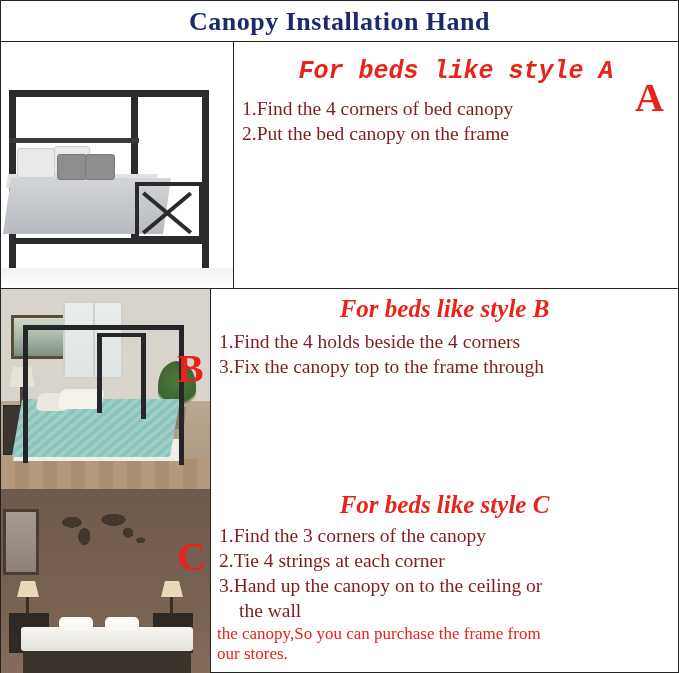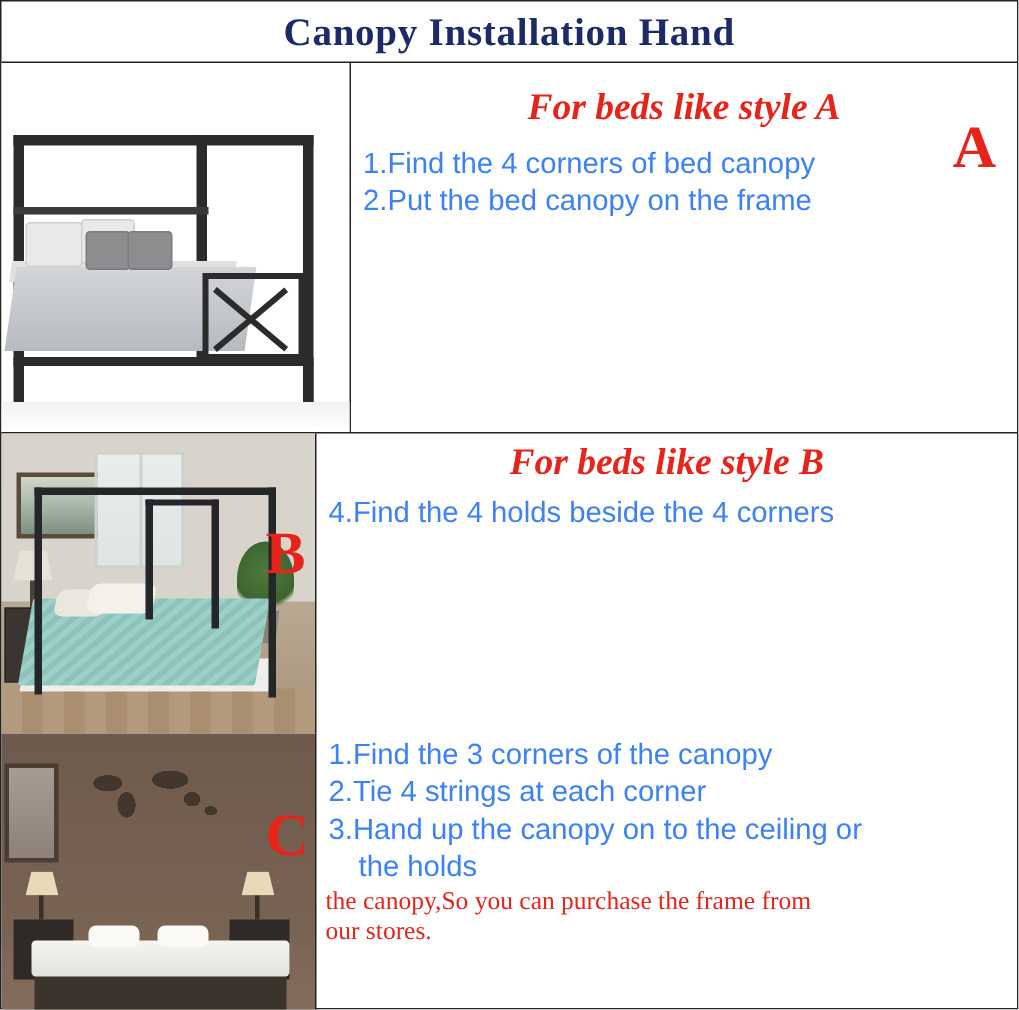--- a/index.html
+++ b/index.html
@@ -59,24 +59,24 @@
   .heading {
     color: #e8231a;
     font-weight: bold;
     font-style: italic;
     font-size: 25px;
     text-align: center;
     font-family: "Liberation Serif", serif;
     line-height: 1.15;
   }
   .step {
-    color: #3b82f6;
+    color: #7f1d1d;
     font-size: 19.5px;
     line-height: 1.28;
-    font-family: Liberation Sans, sans-serif;
+    font-family: Liberation Serif, serif;
     padding-left: 2px;
   }
   .step.indent {
     padding-left: 22px;
   }
   .tips {
     color: #e8231a;
     font-size: 17px;
     line-height: 1.2;
     font-family: "Liberation Serif", serif;
@@ -87,21 +87,21 @@
     font-weight: bold;
     font-size: 40px;
     font-family: "Liberation Serif", serif;
     line-height: 1;
   }
 
   
   #section-a { height: 246px; }
   #section-a .photo { width: 233px; height: 100%; background: #ffffff; }
   #section-a .text-col { padding-top: 16px; }
-  #section-a .heading { margin-bottom: 10px; }
+  #section-a .heading { margin-bottom: 10px; font-family: Liberation Mono, monospace; }
   #section-a .letter { right: 14px; top: 36px; }
 
   
   .bedA-canopy-top {
     position: absolute; left: 8px; top: 48px; width: 200px; height: 7px;
     background: #2b2b2b;
   }
   .bedA-post {
     position: absolute; width: 7px; background: #2b2b2b;
   }
@@ -351,21 +351,22 @@
         <div class="roomB-toprail"></div>
         <div class="roomB-toprail2"></div>
         <div class="roomB-post b1"></div>
         <div class="roomB-post b2"></div>
         <div class="roomB-post b4"></div>
         <div class="roomB-post b3"></div>
       </div>
     </div>
     <div class="text-col">
       <div class="heading">For beds like style B</div>
-      <div class="step">4.Find the 4 holds beside the 4 corners</div>
+      <div class="step">1.Find the 4 holds beside the 4 corners</div>
+      <div class="step">3.Fix the canopy top to the frame through</div>
     </div>
     <div class="letter">B</div>
   </div>
 
   <div class="section" id="section-c">
     <div class="photo">
       <div class="roomC">
         <div class="roomC-wall"></div>
         <div class="roomC-map"></div>
         <div class="roomC-mirror"></div>
@@ -376,23 +377,24 @@
         <div class="roomC-lampstem s2"></div>
         <div class="roomC-nightstand n1"></div>
         <div class="roomC-nightstand n2"></div>
         <div class="roomC-bedbase"></div>
         <div class="roomC-mattress"></div>
         <div class="roomC-pillow p1"></div>
         <div class="roomC-pillow p2"></div>
       </div>
     </div>
     <div class="text-col">
+      <div class="heading">For beds like style C</div>
       <div class="step">1.Find the 3 corners of the canopy</div>
       <div class="step">2.Tie 4 strings at each corner</div>
       <div class="step">3.Hand up the canopy on to the ceiling or</div>
-      <div class="step indent">the holds</div>
+      <div class="step indent">the wall</div>
       <div class="tips">the canopy,So you can purchase the frame from</div>
       <div class="tips">our stores.</div>
     </div>
     <div class="letter">C</div>
   </div>
 
 </div>
 
 </body></html>

